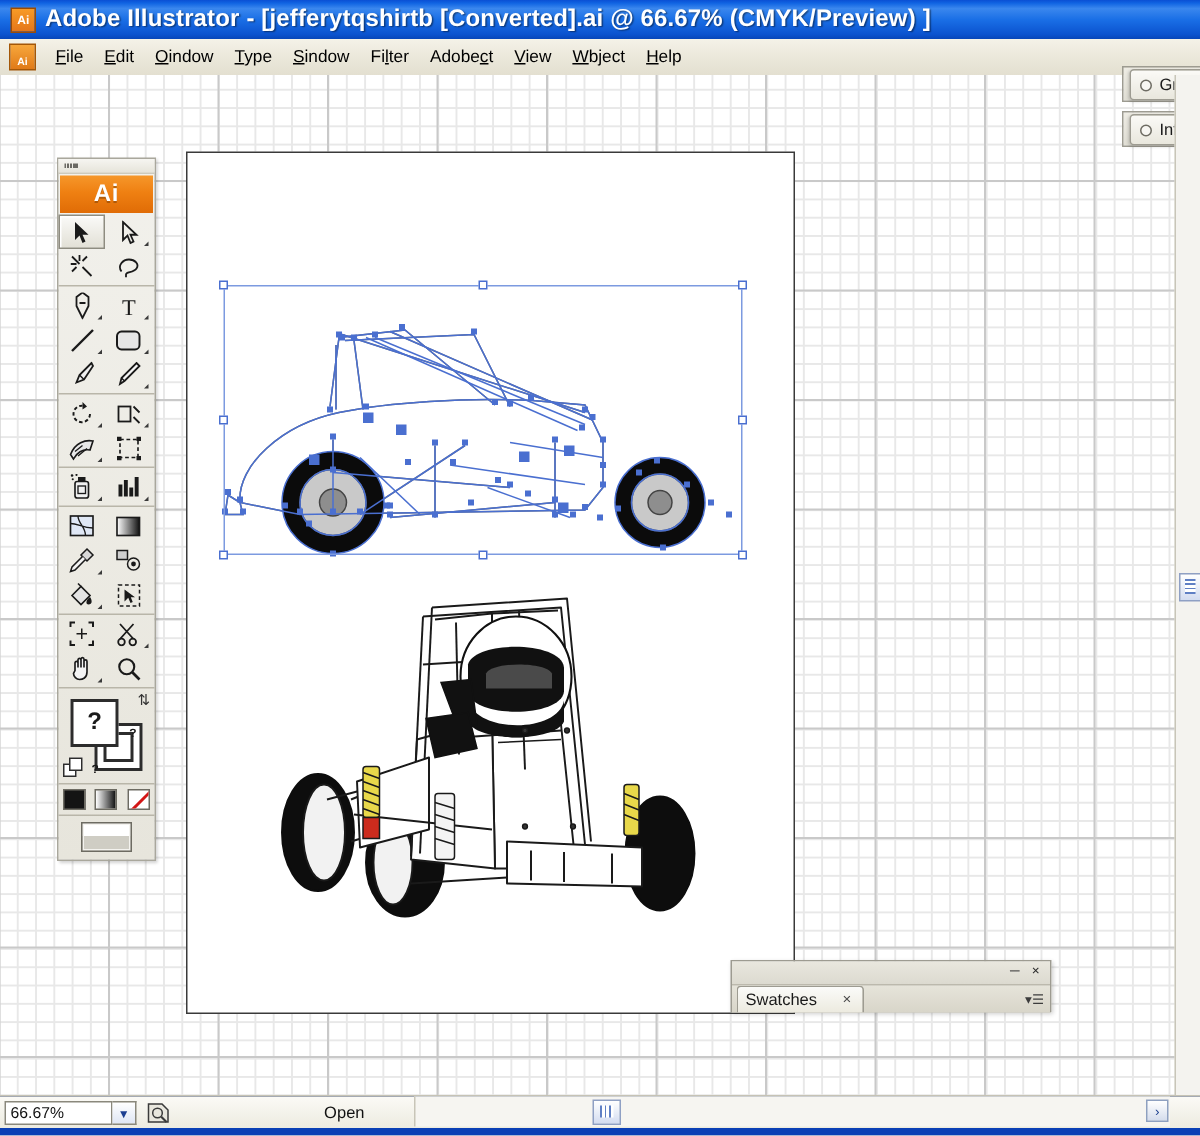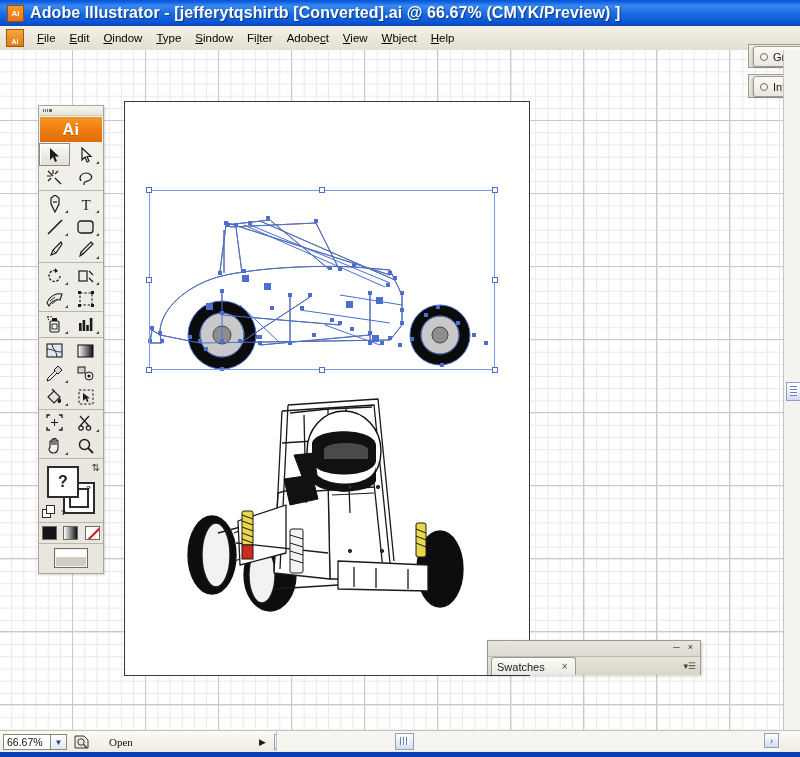--- a/index.html
+++ b/index.html
@@ -238,36 +238,36 @@
   }
 
   
   .statusbar{
     position:absolute;left:0;top:730px;width:800px;height:22px;
     background:linear-gradient(to bottom,#fbfaf6,#eceadf);
     border-top:1px solid #c6c3b5;
     display:flex;align-items:center;
   }
   .zoombox{
-    width:48px;height:16px;margin-left:3px;background:#ffffff;
+    width:72px;height:16px;margin-left:3px;background:#ffffff;
     border:1px solid #8a887c;display:flex;align-items:center;
     padding-left:3px;font-size:10.5px;color:#111;box-sizing:border-box;
   }
   .zoom-dd{
     width:16px;height:16px;background:linear-gradient(to bottom,#ffffff,#dfe6f4);
     border:1px solid #8a887c;border-left:none;
     display:flex;align-items:center;justify-content:center;
     font-size:8px;color:#1b3f91;box-sizing:border-box;
   }
   .sb-icon{
     width:19px;height:16px;margin-left:5px;
     display:flex;align-items:center;justify-content:center;
   }
   .sb-status{
-    margin-left:18px;font-size:11px;color:#111;min-width:110px;text-align:left;font-family:Liberation Serif, serif;
+    margin-left:18px;font-size:11px;color:#111;min-width:110px;text-align:right;
   }
   .sb-tri{margin-left:40px;font-size:9px;color:#1a1a1a;}
   .sb-prev{
     margin-left:8px;width:14px;height:16px;
     background:linear-gradient(to bottom,#ffffff,#d6deee);
     border:1px solid #8ea0c0;
     display:flex;align-items:center;justify-content:center;
     font-size:9px;color:#1c3f8f;box-sizing:border-box;
   }
   .hscroll{

